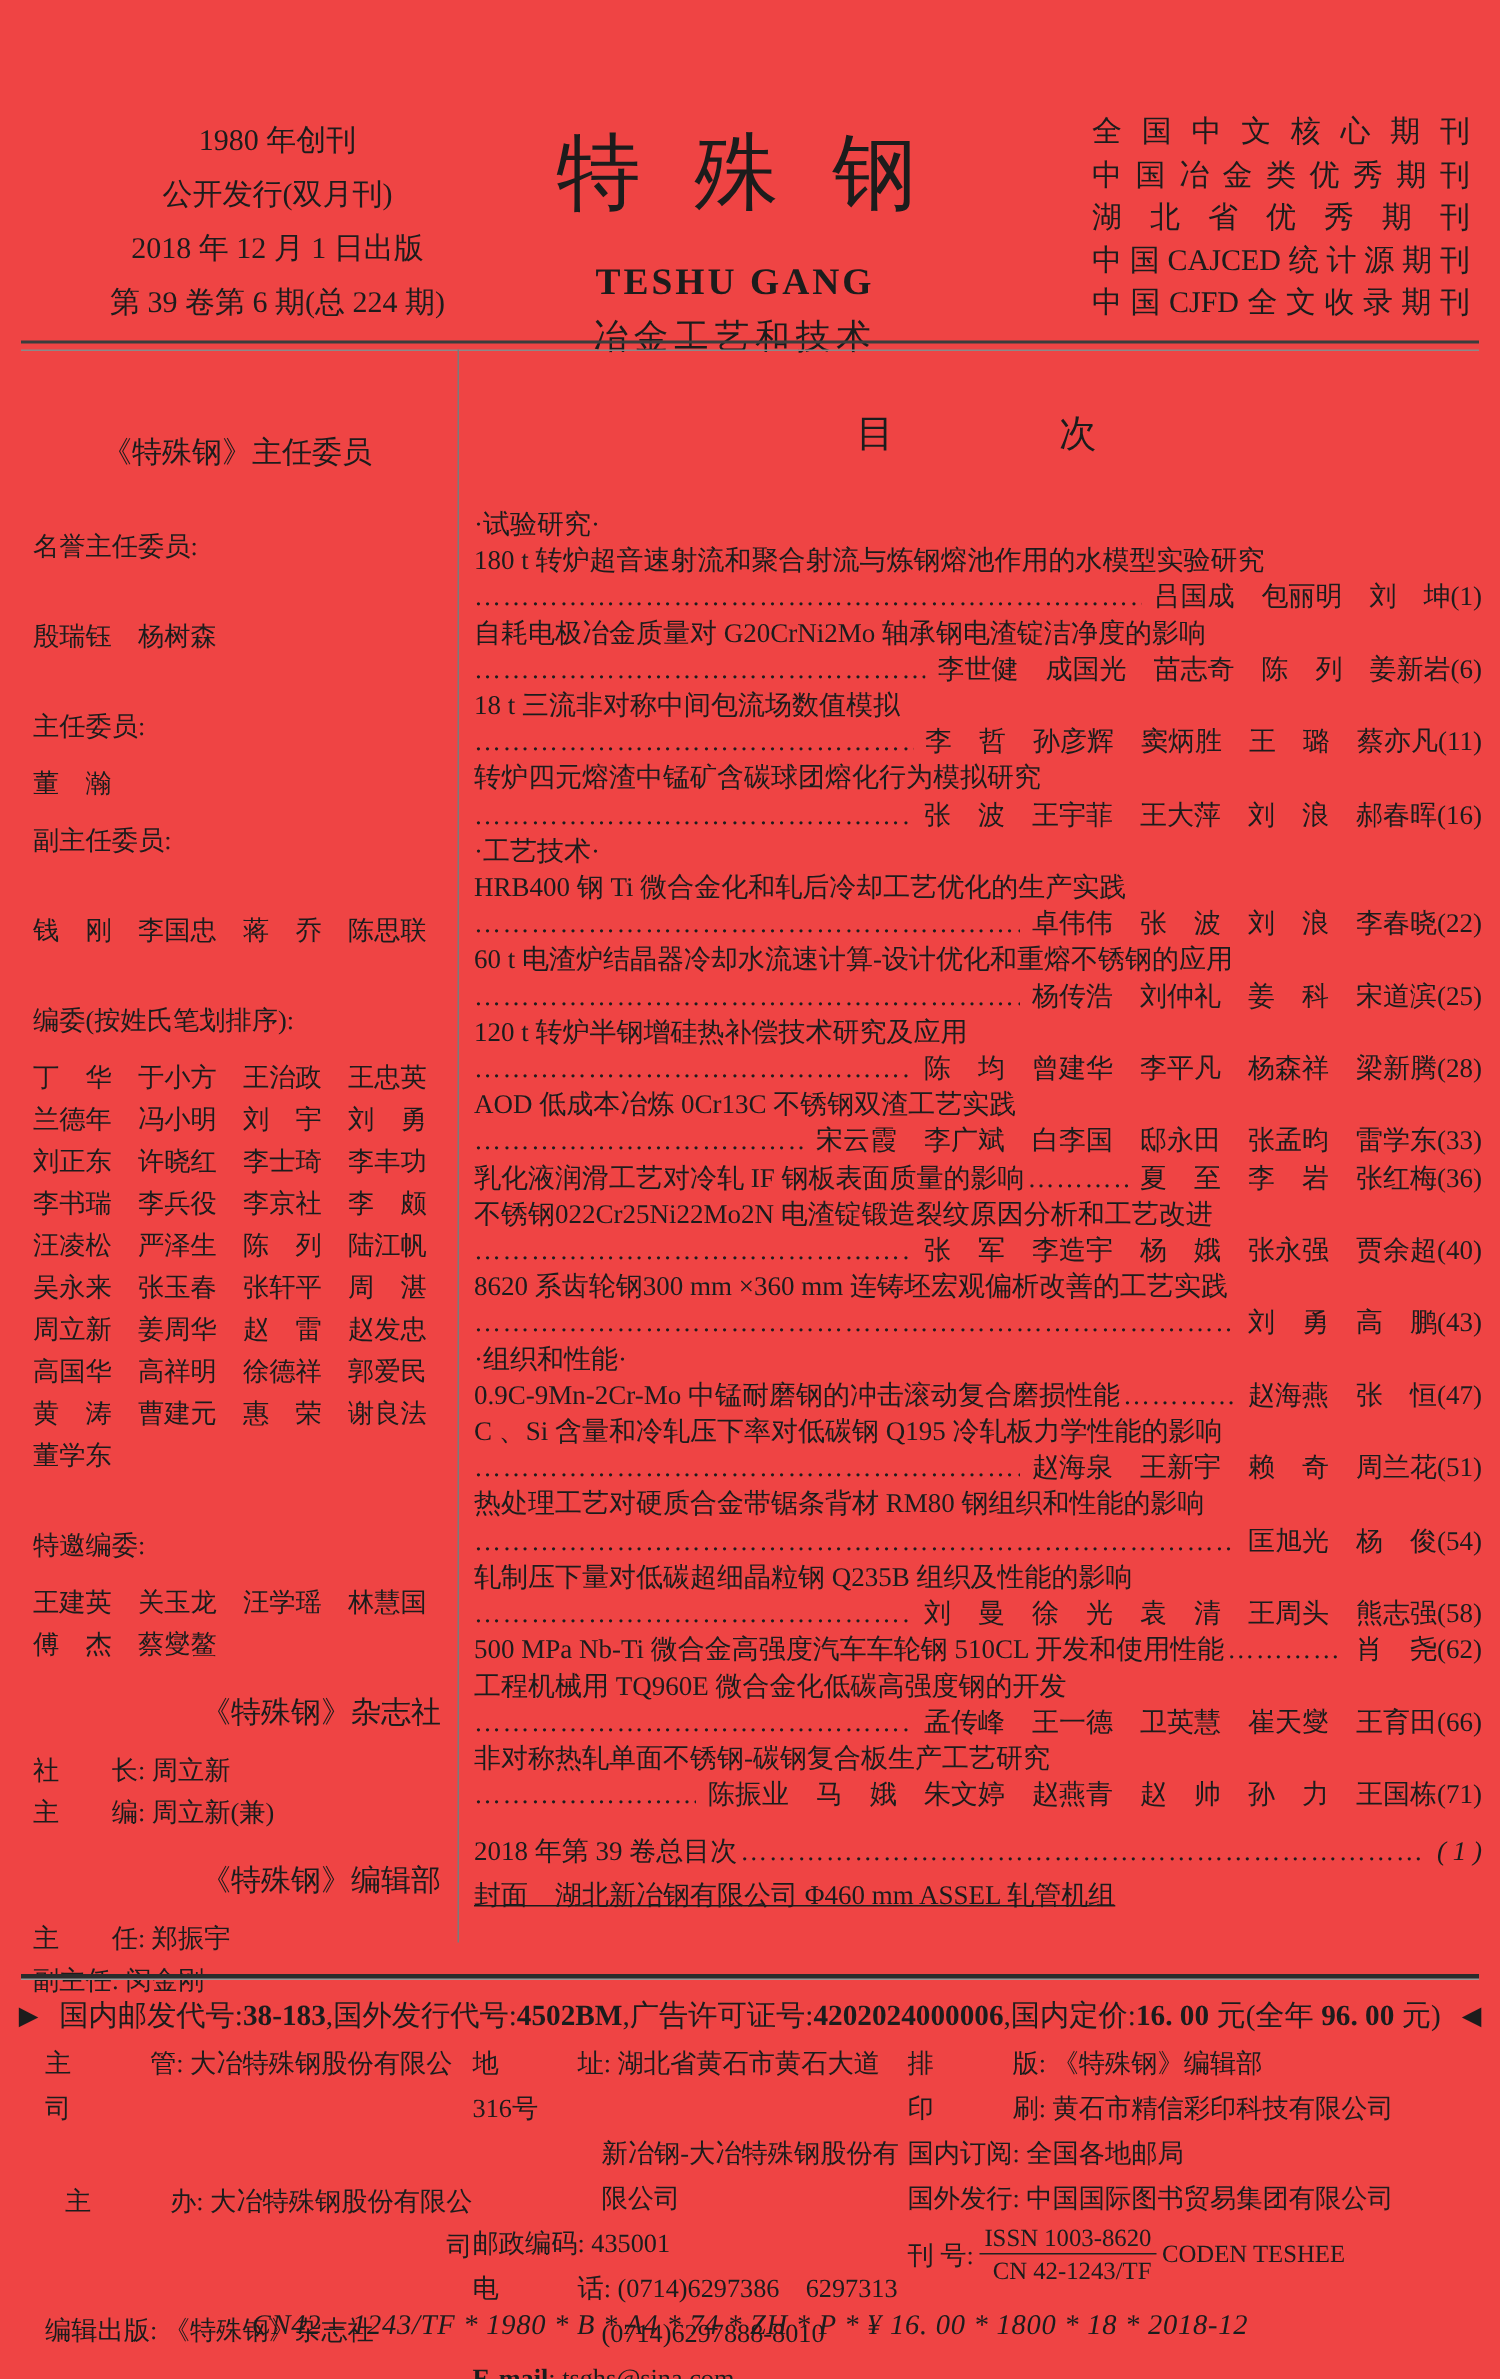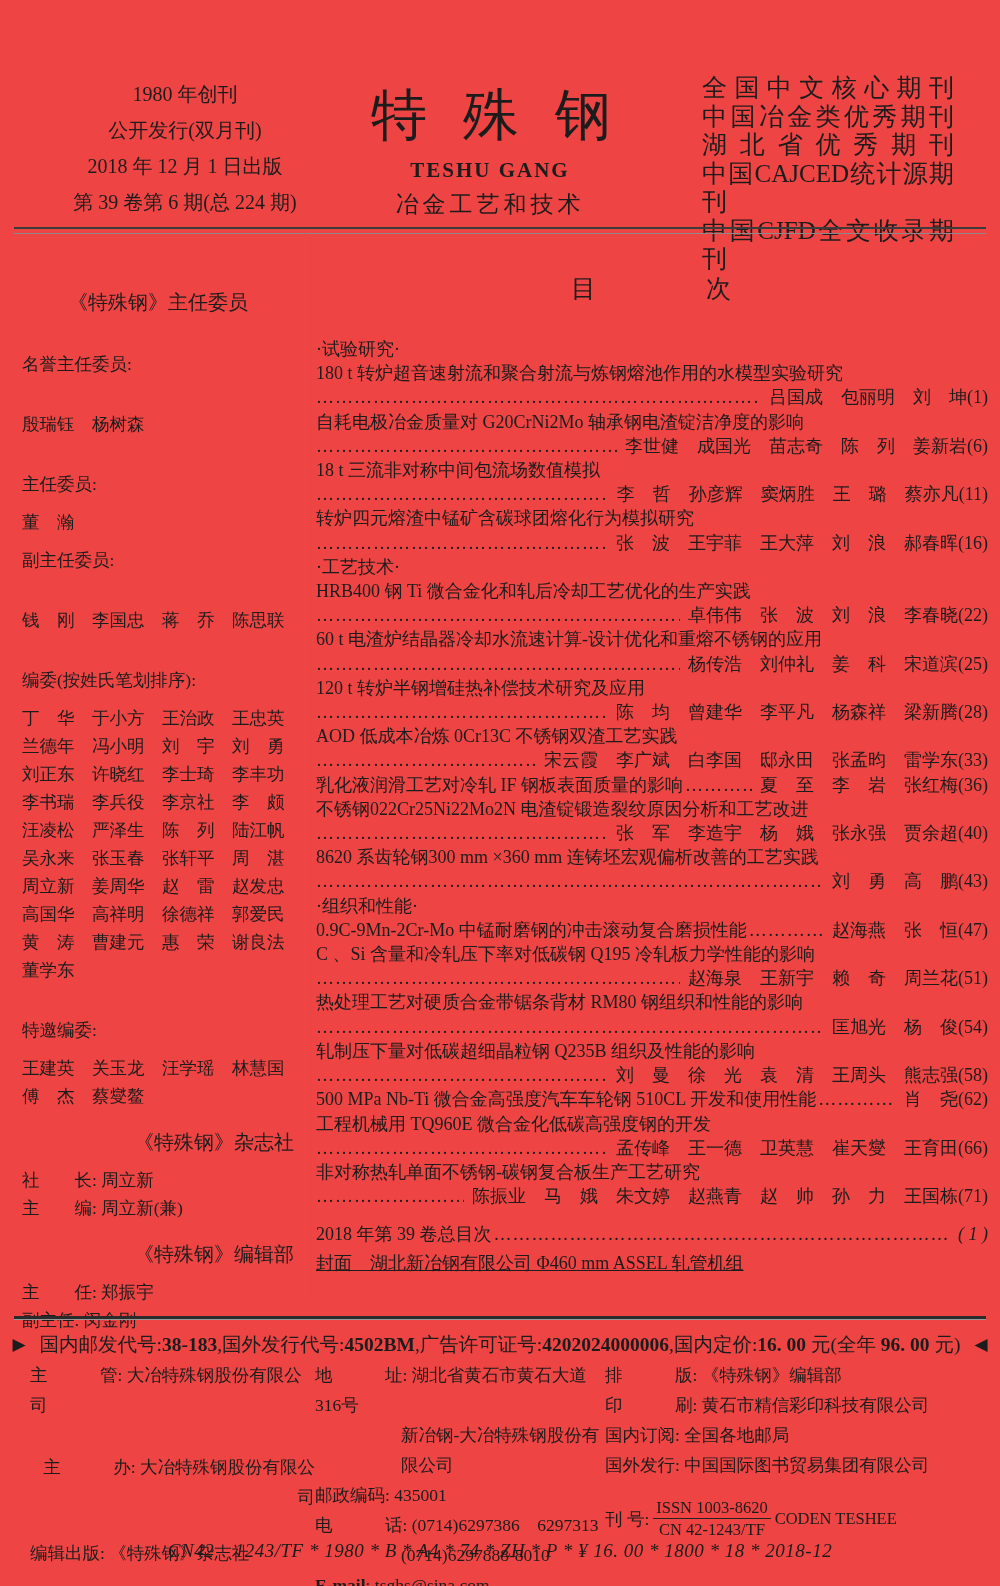--- a/index.html
+++ b/index.html
@@ -10,23 +10,23 @@
     margin:0 auto;
     font-family:"Liberation Serif","DejaVu Serif",serif;
     color:#1c1c1c;
     overflow:hidden;
   }
   
   .hdr-left{position:absolute;left:50px;top:76px;width:270px;text-align:center;
     font-size:20px;line-height:36px;}
   .hdr-center{position:absolute;left:335px;top:78px;width:310px;text-align:center;}
   .hdr-title{font-size:56px;letter-spacing:36px;padding-left:36px;white-space:nowrap;font-weight:500;}
-  .hdr-pinyin{font-size:21px;letter-spacing:2px;margin-top:4px;font-weight:600;}
+  .hdr-pinyin{font-size:25px;letter-spacing:2px;margin-top:21px;font-weight:600;}
   .hdr-sub{font-size:23px;letter-spacing:4px;margin-top:6px;}
-  .hdr-right{position:absolute;left:702px;top:74px;width:252px;font-size:25px;line-height:28.5px;}
+  .hdr-right{position:absolute;left:728px;top:74px;width:252px;font-size:20px;line-height:28.5px;}
   .hdr-right .jline{text-align:justify;text-align-last:justify;}
   
   .rule-double{position:absolute;left:14px;right:14px;top:227px;height:4px;
     border-top:2px solid #3c3c3c;border-bottom:1px solid #8a8a8a;}
   .vdiv{position:absolute;left:305px;top:233px;width:1px;height:1062px;background:#7a7a7a;}
   
   .sidebar{position:absolute;left:22px;top:288px;width:272px;font-size:17.5px;line-height:28px;}
   .sb-title{text-align:center;font-size:20px;}
   .sb-title.mt{margin-top:18px;text-align:right;}
   .mt-lg{margin-top:34px;}
@@ -55,21 +55,21 @@
   .arrow{font-size:17px;position:relative;top:-1px;}
   .arrow.l{margin-right:14px;}
   .arrow.r{margin-left:14px;}
   .pub{position:absolute;left:30px;top:1360px;width:945px;display:grid;
     grid-template-columns:285px 290px 370px;font-size:17.5px;line-height:30px;}
   .pub .c1 > div.g1{margin-top:32px;text-align:right;}
   .pub .c1 > div.g2{margin-top:26px;}
   .pub .indent{padding-left:86px;}
   .email b{font-weight:700;font-family:"Liberation Serif",serif;}
   .issn-line{display:flex;align-items:center;margin-top:2px;}
-  .frac{display:inline-block;text-align:center;font-size:16.5px;line-height:19px;margin:16px 4px;}
+  .frac{display:inline-block;text-align:right;font-size:16.5px;line-height:19px;margin:0 4px;}
   .frac .top{display:block;border-bottom:1px solid #222;padding:0 3px 1px 3px;}
   .frac .bot{display:block;padding:1px 3px 0 3px;}
   .coden{font-size:16.5px;}
   .bottom-line{position:absolute;left:0;top:1540px;width:1000px;text-align:center;
     font-size:19px;letter-spacing:0.5px;white-space:nowrap;font-style:italic;}
 </style>
 </head>
 <body>
 
 <div class="page">

